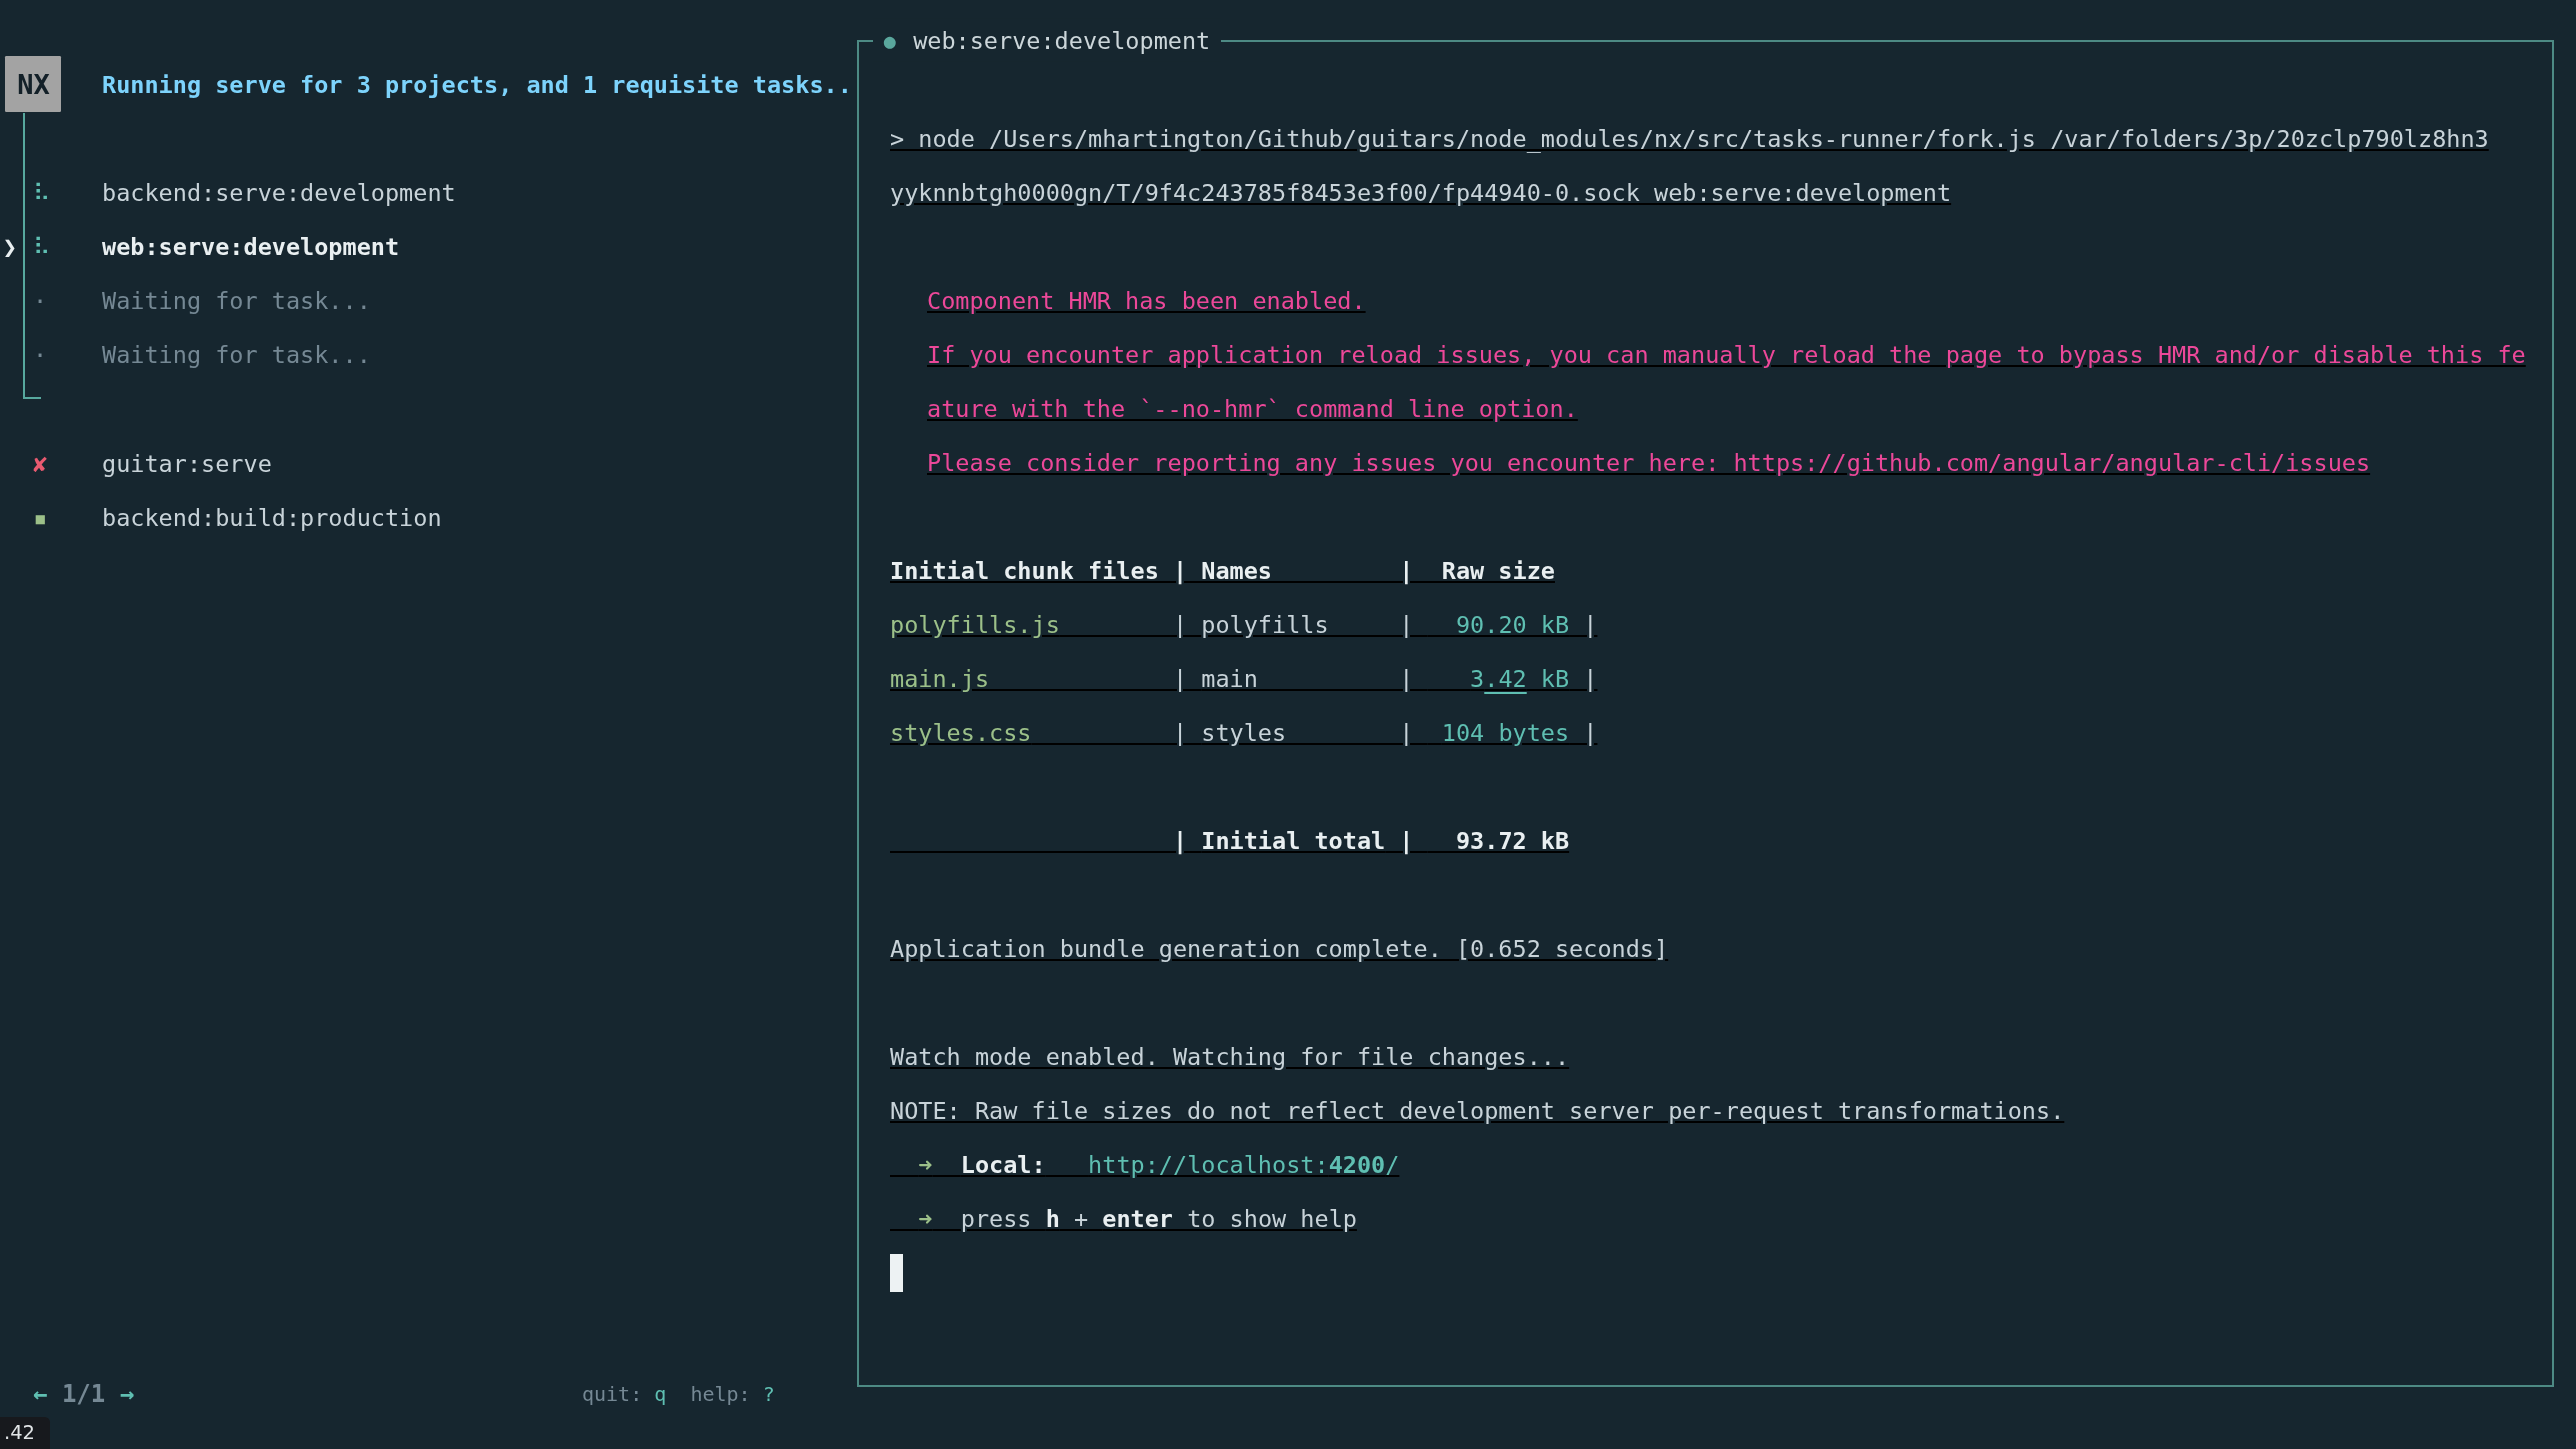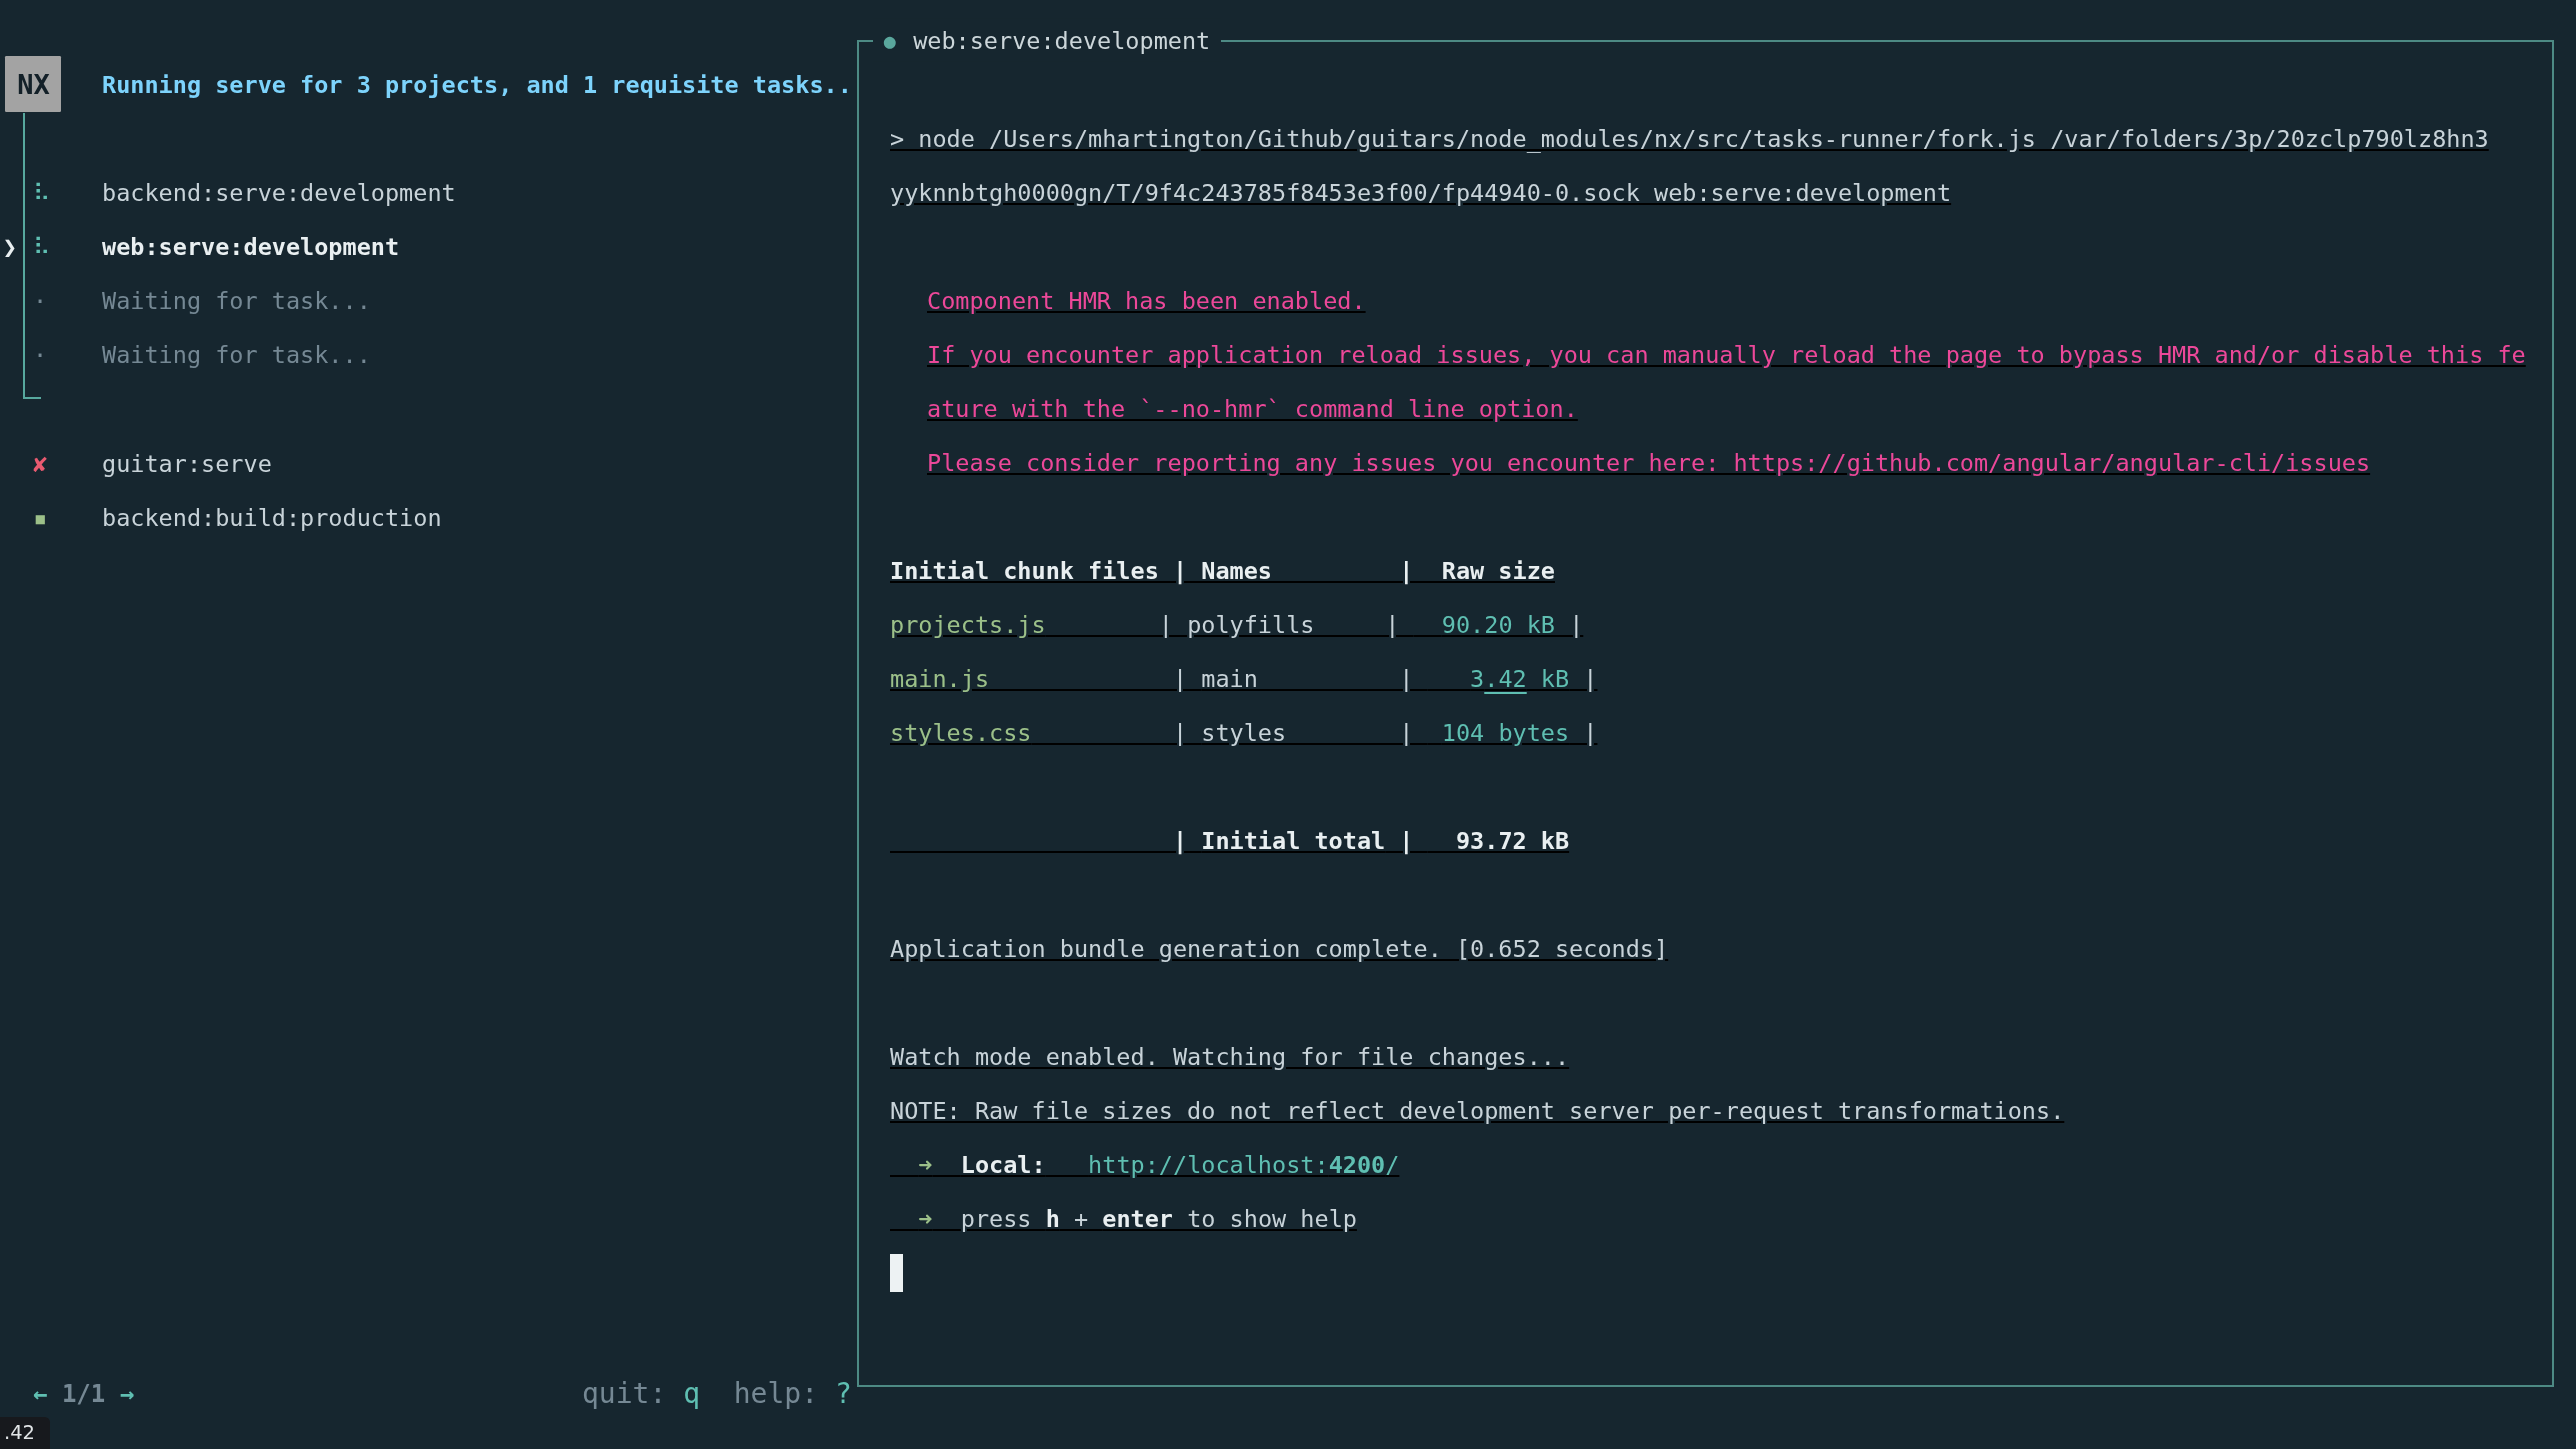--- a/index.html
+++ b/index.html
@@ -34,21 +34,21 @@
     border-left:2px solid #57a89e;border-bottom:2px solid #57a89e;
   }
   #task-list{position:absolute;left:0;top:166px;width:852px;}
   #done-list{position:absolute;left:0;top:437px;width:852px;}
   .task-row{position:relative;height:54px;line-height:54px;font-size:23.5px;padding-left:102px;white-space:pre;}
   .task-row .t-icon{position:absolute;left:33px;top:0;}
   .task-row .t-chevron{position:absolute;left:2.7px;top:0;color:#e9eff1;font-weight:bold;}
 
   
   .statusbar-left{position:absolute;left:33px;top:1369px;height:50px;line-height:50px;font-size:24px;white-space:pre;font-weight:bold;}
-  .statusbar-right{position:absolute;left:582px;top:1369px;height:50px;line-height:50px;font-size:28px;white-space:pre;}
+  .statusbar-right{position:absolute;left:582px;top:1369px;height:50px;line-height:50px;font-size:20px;white-space:pre;}
 
   
   .overlay42{
     position:absolute;left:0;top:1417px;min-width:39px;height:32px;
     background:#17191d;color:#e2e5e7;font-family:"DejaVu Sans",sans-serif;
     font-size:19.5px;line-height:32px;padding:0 6.7px 0 4px;border-radius:0 5.4px 0 0;
   }
 
   
   .panel{
@@ -104,21 +104,21 @@
   <div id="term">
       <div class="tline"><span class="seg fg">&gt; node /Users/mhartington/Github/guitars/node_modules/nx/src/tasks-runner/fork.js /var/folders/3p/20zclp790lz8hn3</span></div>
       <div class="tline"><span class="seg fg">yyknnbtgh0000gn/T/9f4c243785f8453e3f00/fp44940-0.sock web:serve:development</span></div>
       <div class="tline"></div>
       <div class="tline"><span class="seg yellow">Component HMR has been enabled.</span></div>
       <div class="tline"><span class="seg yellow">If you encounter application reload issues, you can manually reload the page to bypass HMR and/or disable this fe</span></div>
       <div class="tline"><span class="seg yellow">ature with the `--no-hmr` command line option.</span></div>
       <div class="tline"><span class="seg yellow">Please consider reporting any issues you encounter here: https://github.com/angular/angular-cli/issues</span></div>
       <div class="tline"></div>
       <div class="tline"><span class="seg bold">Initial chunk files | Names         |  Raw size</span></div>
-      <div class="tline"><span class="seg green">projects.js</span><span class="seg fg">        | </span><span class="seg fg">polyfills     | </span><span class="seg fg">  </span><span class="seg teal">90.20 kB</span><span class="seg fg"> |</span></div>
+      <div class="tline"><span class="seg green">polyfills.js</span><span class="seg fg">        | </span><span class="seg fg">polyfills     | </span><span class="seg fg">  </span><span class="seg teal">90.20 kB</span><span class="seg fg"> |</span></div>
       <div class="tline"><span class="seg green">main.js</span><span class="seg fg">             | </span><span class="seg fg">main          | </span><span class="seg fg">   </span><span class="seg teal">3</span><span class="seg tealu">.42</span><span class="seg teal"> kB</span><span class="seg fg"> |</span></div>
       <div class="tline"><span class="seg green">styles.css</span><span class="seg fg">          | </span><span class="seg fg">styles        | </span><span class="seg fg"> </span><span class="seg teal">104 bytes</span><span class="seg fg"> |</span></div>
       <div class="tline"></div>
       <div class="tline"><span class="seg bold">                    | </span><span class="seg bold">Initial total</span><span class="seg bold"> | </span><span class="seg bold">  93.72 kB</span></div>
       <div class="tline"></div>
       <div class="tline"><span class="seg fg">Application bundle generation complete. [0.652 seconds]</span></div>
       <div class="tline"></div>
       <div class="tline"><span class="seg fg">Watch mode enabled. Watching for file changes...</span></div>
       <div class="tline"><span class="seg fg">NOTE: Raw file sizes do not reflect development server per-request transformations.</span></div>
       <div class="tline"><span class="seg fg">  </span><span class="seg green">➜</span><span class="seg fg">  </span><span class="seg bold">Local:</span><span class="seg fg">   </span><span class="seg teal">http://localhost:</span><span class="seg tealbold">4200</span><span class="seg teal">/</span></div>

